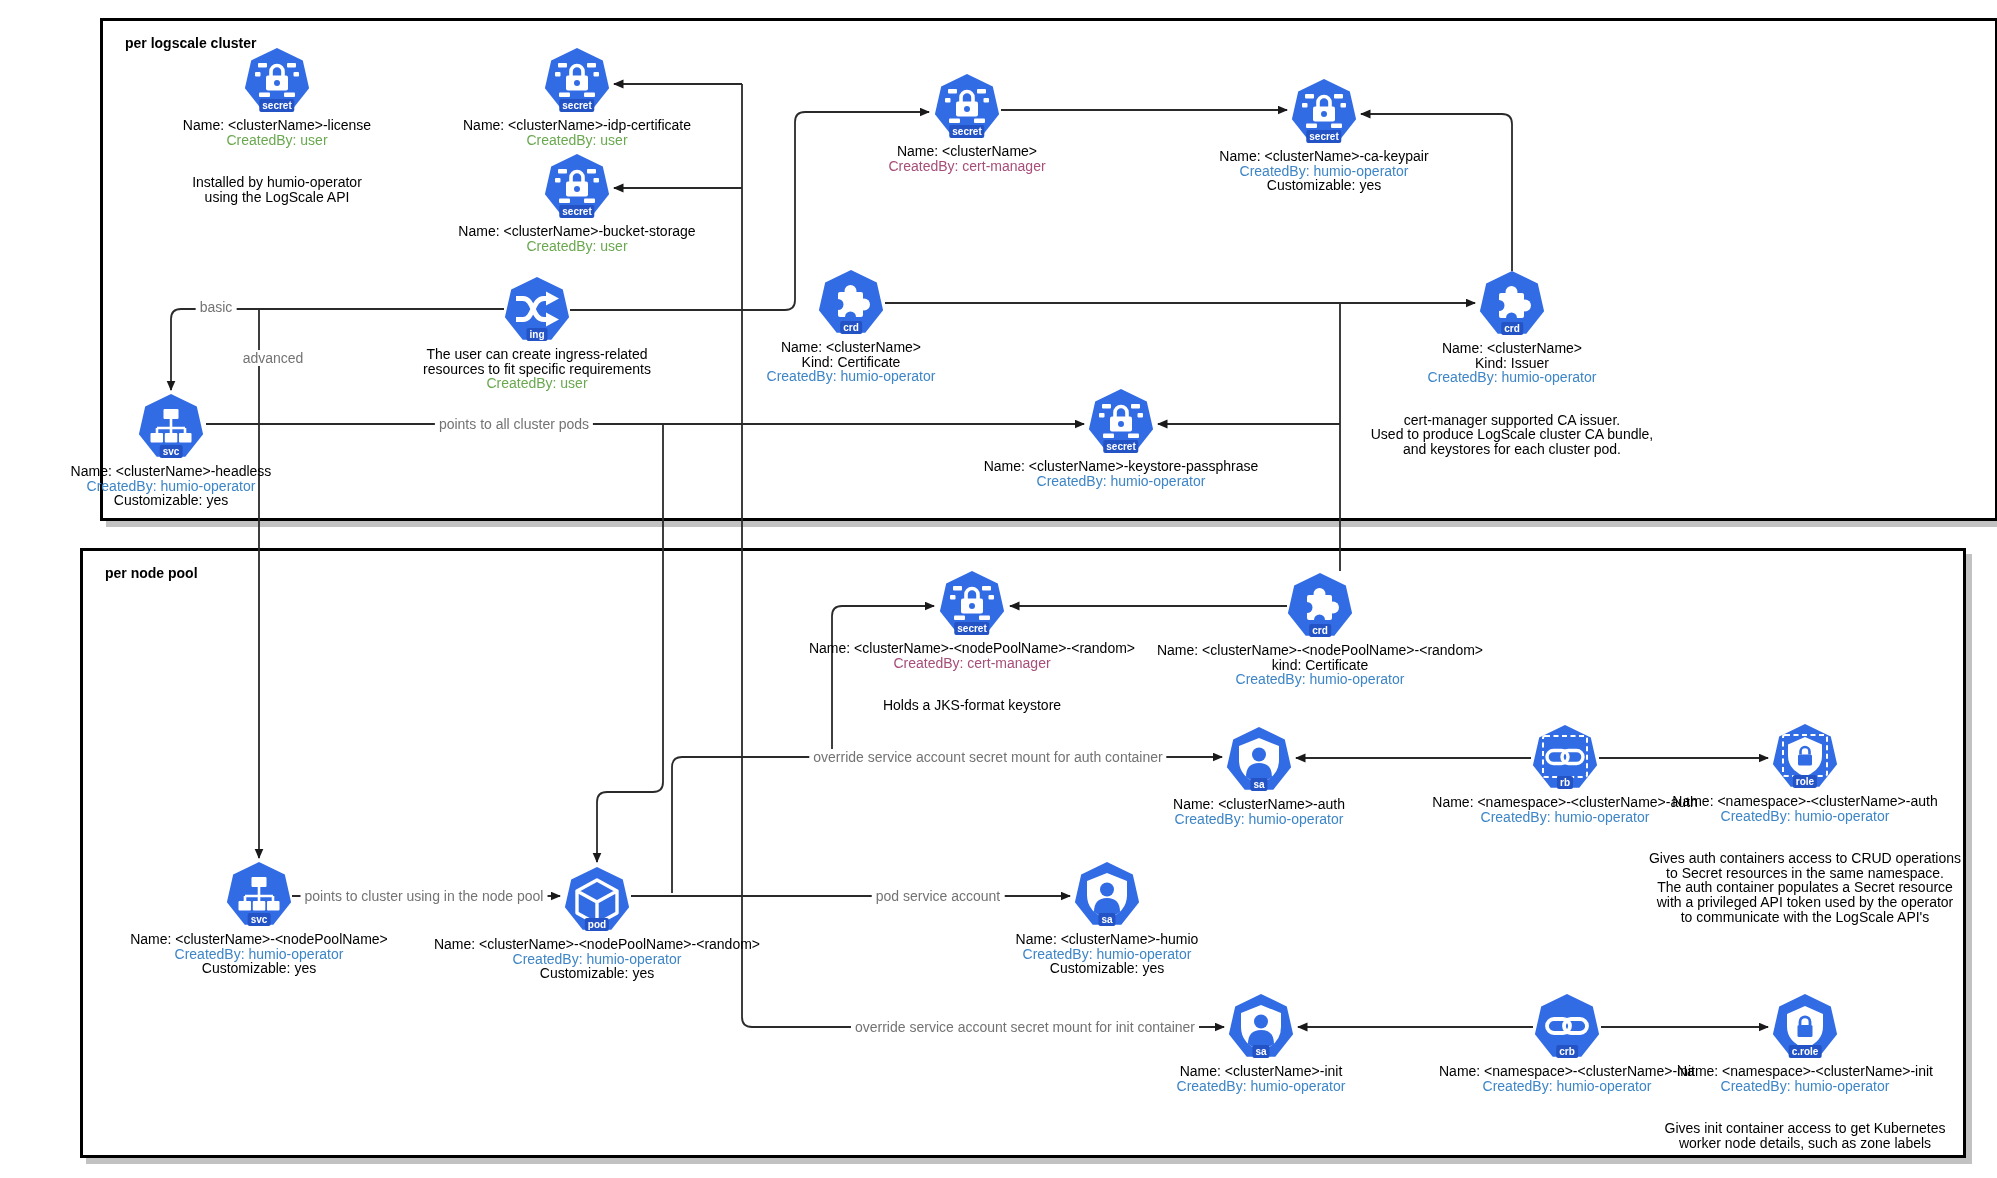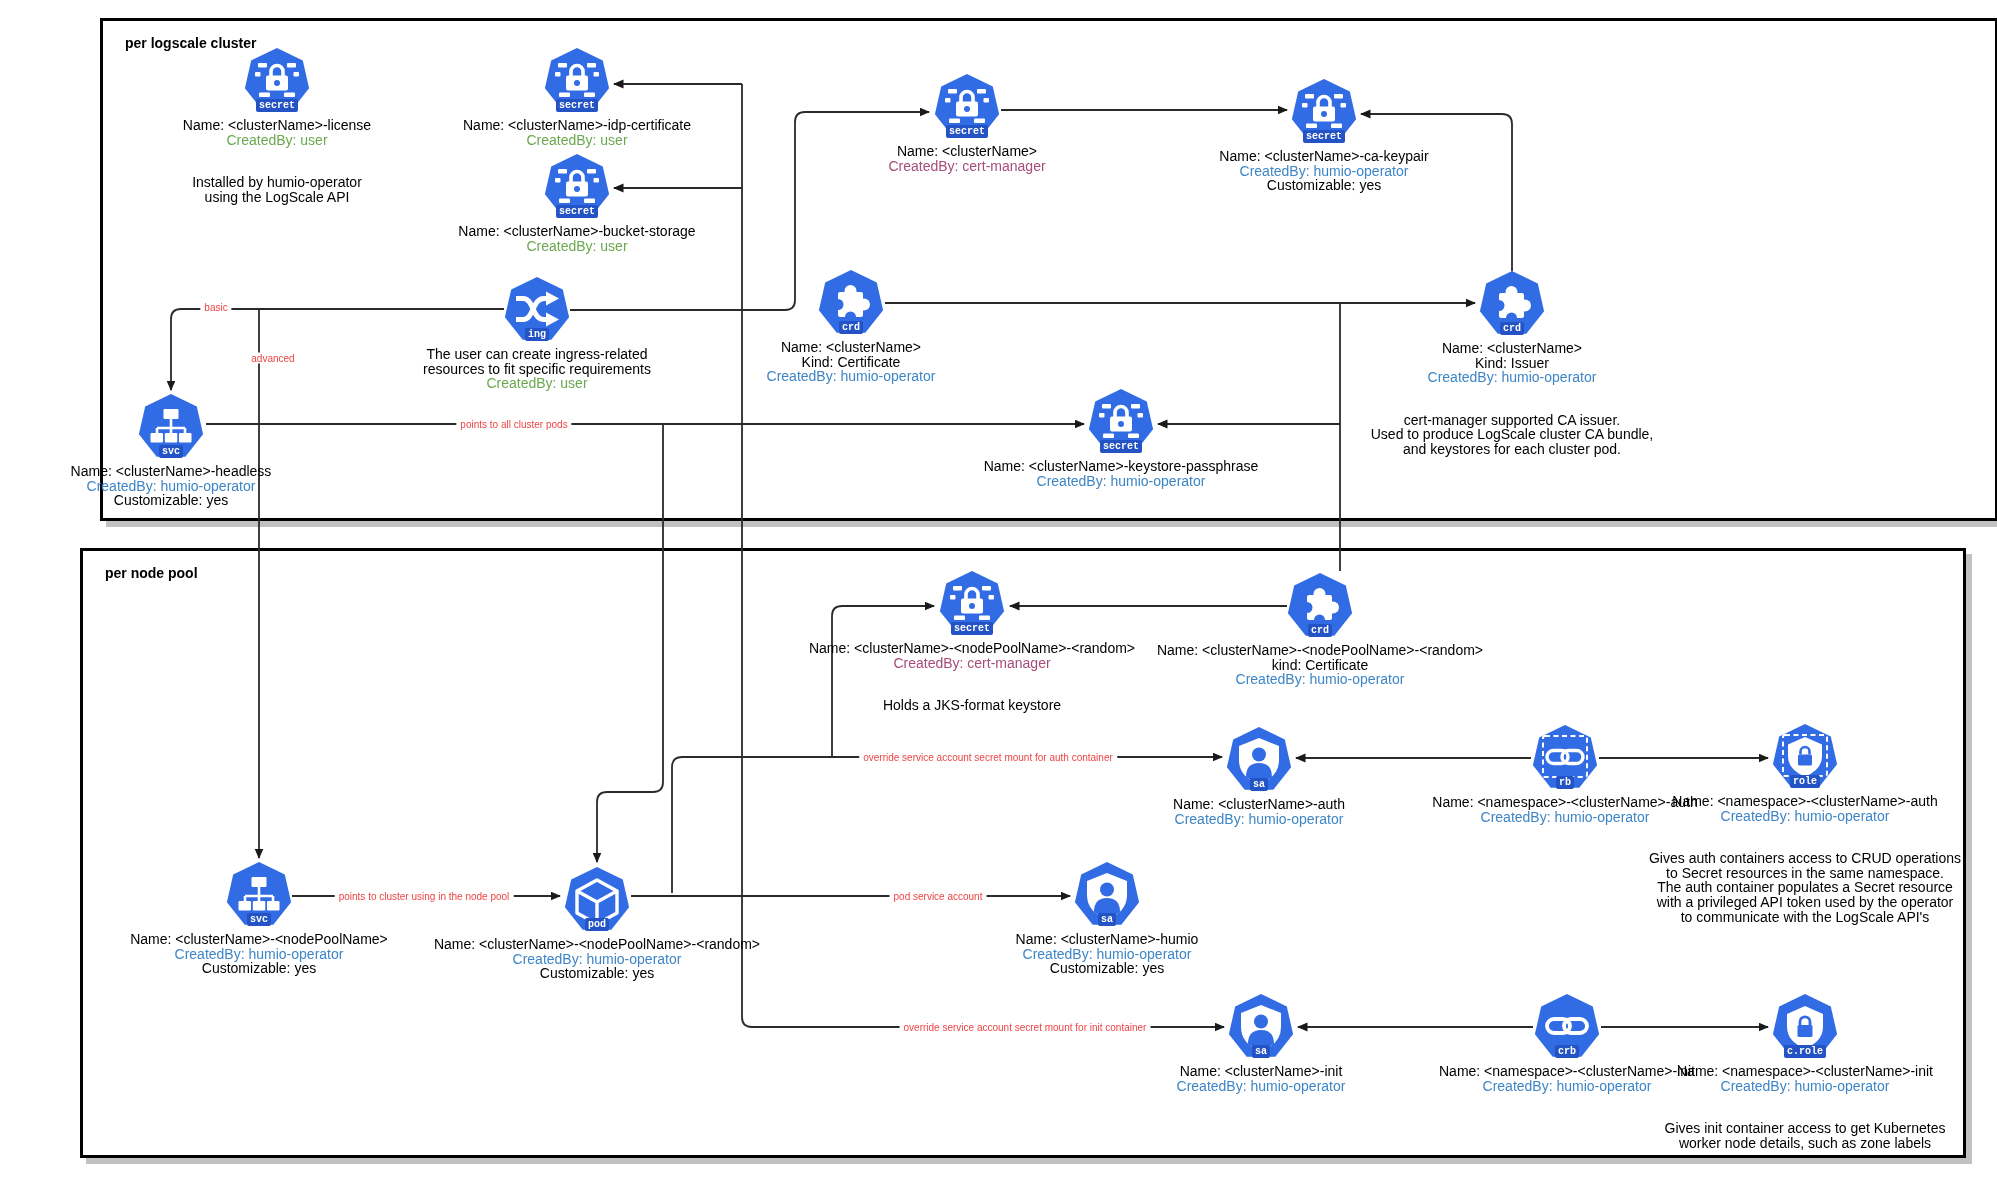--- a/index.html
+++ b/index.html
@@ -2,34 +2,34 @@
 <html style="--badge-blue: #2353C4; --user-green: #6AA84F; --operator-blue: #3D85C6; --certmanager-magenta: #A64D79;"><head>
 <meta charset="utf-8">
 <style>
   html,body{margin:0;padding:0;background:#ffffff;}
   body{font-family:"Liberation Sans", sans-serif;}
   #canvas{position:relative;width:1997px;height:1178px;background:#fff;overflow:hidden;}
   .gbox{position:absolute;border:3px solid #000;background:transparent;box-shadow:6px 6px 0 #c2c2c2;}
   .gbox-title{position:absolute;top:14px;left:22px;font-size:14px;font-weight:bold;color:#000;}
   #edges{position:absolute;left:0;top:0;z-index:1;}
   .node{position:absolute;z-index:2;}
-  .icon{position:relative;width:66px;height:66px;font-family:Liberation Mono, monospace;}
+  .icon{position:relative;width:66px;height:66px;}
   .badge{position:absolute;left:50%;transform:translateX(-50%);bottom:2px;
          background:var(--badge-blue);color:#fff;font-size:10px;font-weight:bold;
          padding:0 3px;border-radius:2px;line-height:13px;white-space:nowrap;}
   .ntext{position:absolute;top:70px;left:50%;transform:translateX(-50%);
          width:420px;text-align:center;font-size:14px;line-height:14.6px;color:#000;}
   .nnote{margin-top:28px;}
   .ln{display:block;}
   .c-black{color:#000;}
   .c-green{color:var(--user-green);}
   .c-blue{color:var(--operator-blue);}
   .c-magenta{color:var(--certmanager-magenta);}
   .elabel{position:absolute;z-index:3;transform:translate(-50%,-50%);
-          background:#fff;padding:0 4px;font-size:10px;color:#ef4444;white-space:nowrap;}
+          background:#fff;padding:0 4px;font-size:14px;color:#737373;white-space:nowrap;}
 </style>
 </head>
 <body>
 
 <div id="canvas">
   <svg id="edges" width="1997" height="1178">
     <defs>
       <marker id="arr" markerWidth="11" markerHeight="10" refX="9.5" refY="4.5" orient="auto" markerUnits="userSpaceOnUse">
         <path d="M0,0 L10.5,4.5 L0,9 Z" fill="#1a1a1a"></path>
       </marker>

